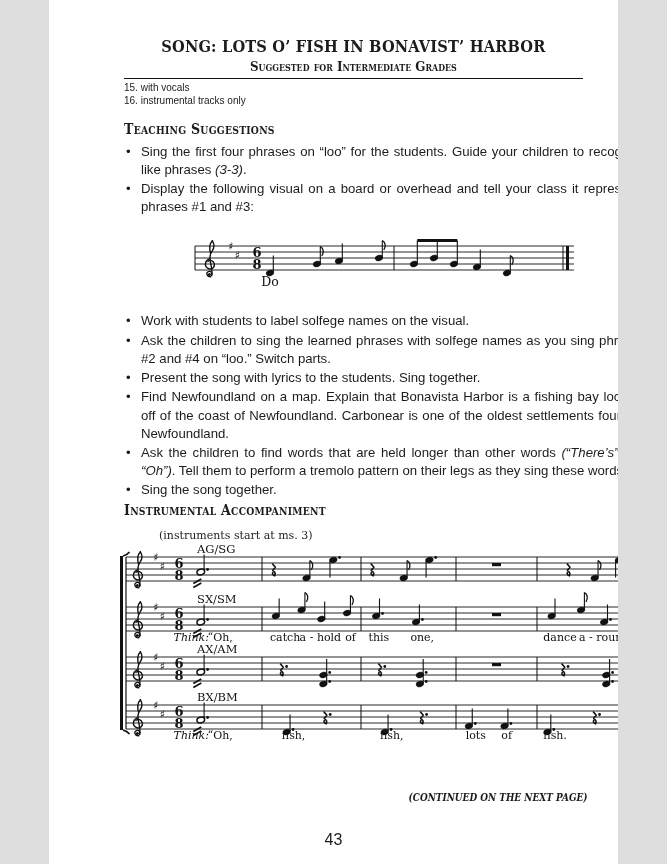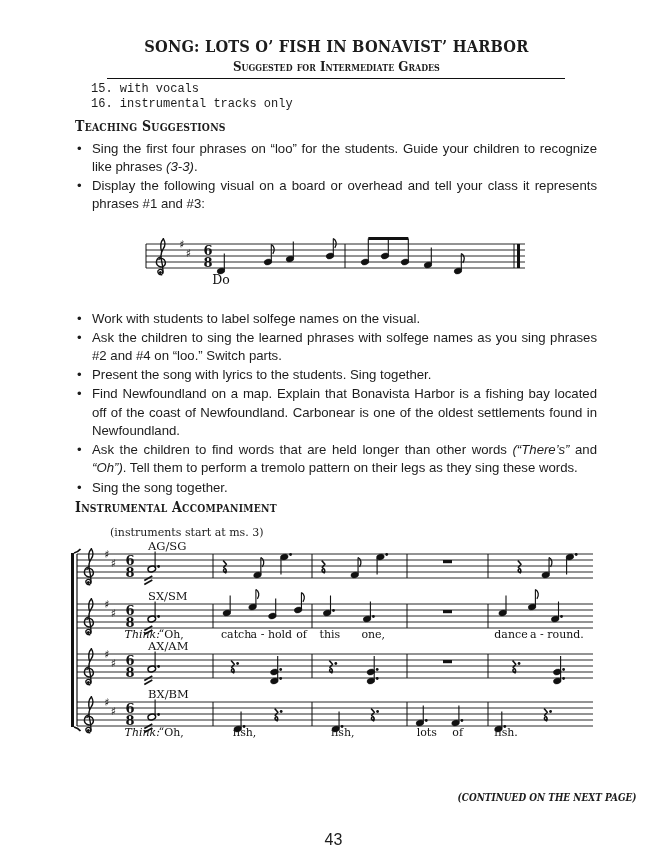--- a/index.html
+++ b/index.html
@@ -1,36 +1,36 @@
 <!DOCTYPE html>
 <html><head>
 <meta charset="utf-8">
 <style>
   html,body{margin:0;padding:0;background:#dedede;}
-  .page{width:667px;height:864px;background:#ffffff;position:relative;margin:0 auto;
+  .page{width:569px;height:864px;background:#ffffff;position:relative;margin:0 auto;
         font-family:"Liberation Sans",sans-serif;color:#1c1c1c;overflow:hidden;}
   .content{padding:36px 70px 0 75px;}
 
   
   .title-wrap{text-align:center;}
   .title-box{display:inline-block;border-bottom:1.6px solid #111;padding:0 6px 4px;}
   h1.title{margin:0;font-family:"DejaVu Serif",serif;font-weight:bold;font-size:17px;
            letter-spacing:.2px;transform:scaleX(.86);transform-origin:center;white-space:nowrap;}
   h2.subtitle{margin:2px 0 0;font-family:"DejaVu Serif",serif;font-weight:bold;font-size:13.5px;
            font-variant:small-caps;transform:scaleX(.88);transform-origin:center;}
   .hd{font-family:"DejaVu Serif",serif;font-weight:bold;font-size:15px;font-variant:small-caps;
       display:inline-block;transform:scaleX(.84);transform-origin:left;letter-spacing:.3px;margin:0;}
 
   
   .cd-row{display:flex;align-items:flex-start;margin-top:24px;}
   .cd-icon{margin-left:14px;margin-top:-6px;}
-  ul.plain{list-style:none;margin:3px 16px 0;padding:0;font-size:12px;line-height:1.28;font-family:Liberation Mono, monospace;}
+  ul.plain{list-style:none;margin:3px 0 0;padding:0;font-size:10px;line-height:1.28;}
 
   
-  .teaching{margin-top:4px;}
+  .teaching{margin-top:12px;}
   ul.bullets{list-style:none;margin:5px 0 0;padding:0;font-size:13.2px;line-height:1.38;
              text-align:justify;width:522px;}
   ul.bullets li{position:relative;padding-left:17px;margin:0 0 1px;}
   ul.bullets li .blt{position:absolute;left:2px;top:0;}
 
   .visual-wrap{margin:8px 0 8px 63px;}
   .accomp{}
   .start-note{font-family:"DejaVu Serif",serif;font-size:11px;margin:10px 0 0 35px;}
   .score-wrap{margin:2px 0 0 -5px;}
 

